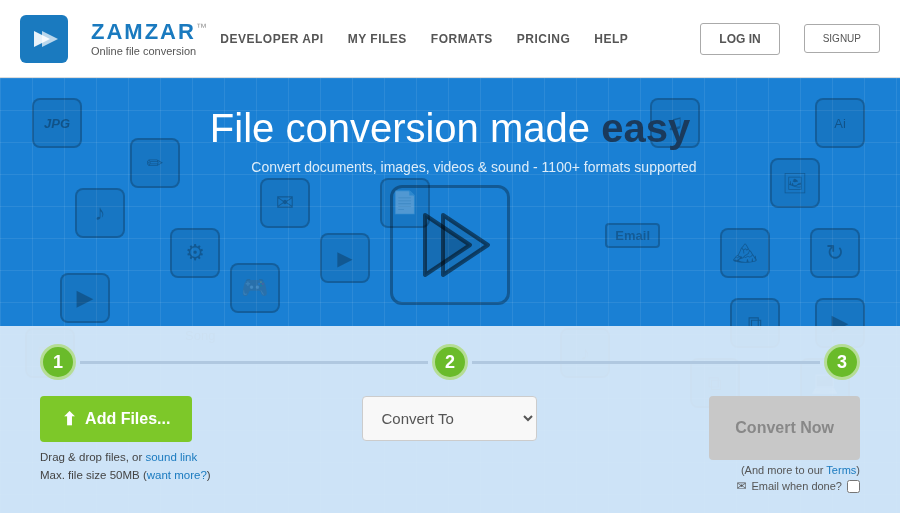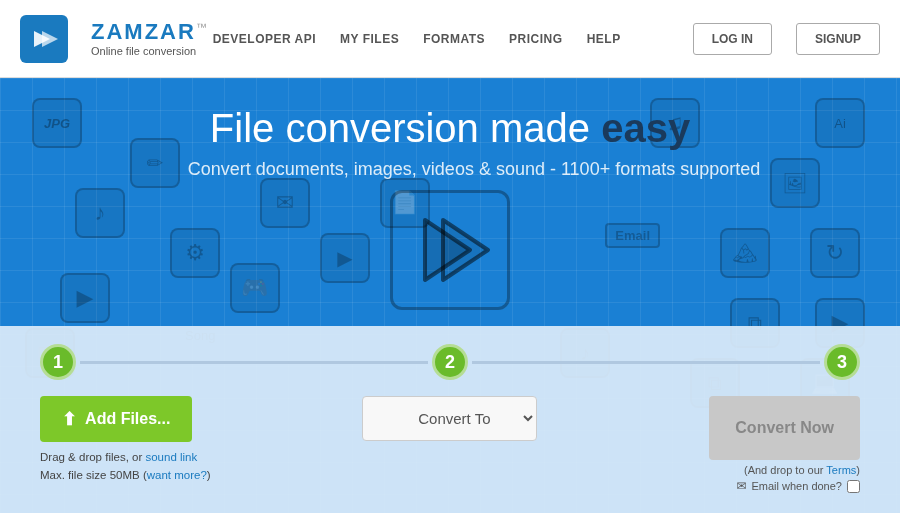--- a/index.html
+++ b/index.html
@@ -75,22 +75,22 @@
       cursor: pointer;
       border-radius: 3px;
       text-transform: uppercase;
       margin-left: 48px;
     }
     .btn-signup {
       padding: 8px 18px;
       border: 1px solid #aaa;
       background: #fff;
       color: #555;
-      font-size: 12px;
-      font-weight: 700;
+      font-size: 10px;
+      font-weight: 400;
       cursor: pointer;
       border-radius: 3px;
       text-transform: uppercase;
     }
 
     
     .hero {
       background: #1a80d4;
       position: relative;
       height: 435px;
@@ -119,21 +119,21 @@
       font-size: 40px;
       color: #fff;
       font-weight: 300;
       margin-bottom: 8px;
     }
     .hero-title .easy {
       font-weight: 700;
       color: #1a3a5c;
     }
     .hero-subtitle {
-      font-size: 18px;
+      font-size: 14px;
       color: rgba(255,255,255,0.85);
       margin-bottom: 10px;
       margin-left: 48px;
     }
 
     
     .center-logo {
       width: 120px;
       height: 120px;
       margin: 10px auto;
@@ -253,21 +253,20 @@
     .convert-to-select {
       padding: 12px 30px 12px 14px;
       border: 1px solid #ccc;
       border-radius: 4px;
       font-size: 15px;
       color: #555;
       background: #f8f8f8;
       appearance: auto;
       width: 175px;
       cursor: pointer;
-      text-align: right;
     }
     .btn-convert-now {
       background: #c8c8c8;
       color: #888;
       border: none;
       padding: 23px 26px;
       border-radius: 4px;
       font-size: 16px;
       font-weight: bold;
       cursor: pointer;
@@ -417,21 +416,21 @@
           <option>PDF</option>
           <option>JPG</option>
           <option>PNG</option>
           <option>DOC</option>
         </select>
       </div>
 
       <div class="step3-area">
         <button class="btn-convert-now">Convert Now</button>
         <div class="convert-note">
-          <span>(And drop to our </span><a href="#">Terms</a><span>)</span>
+          <span>(And more to our </span><a href="#">Terms</a><span>)</span>
         </div>
         <div class="email-row">
           <span style="font-size:12px;">✉</span>
           <span>Email when done?</span>
           <input type="checkbox" class="email-checkbox" style="">
         </div>
       </div>
     </div>
   </div>
 </section>

